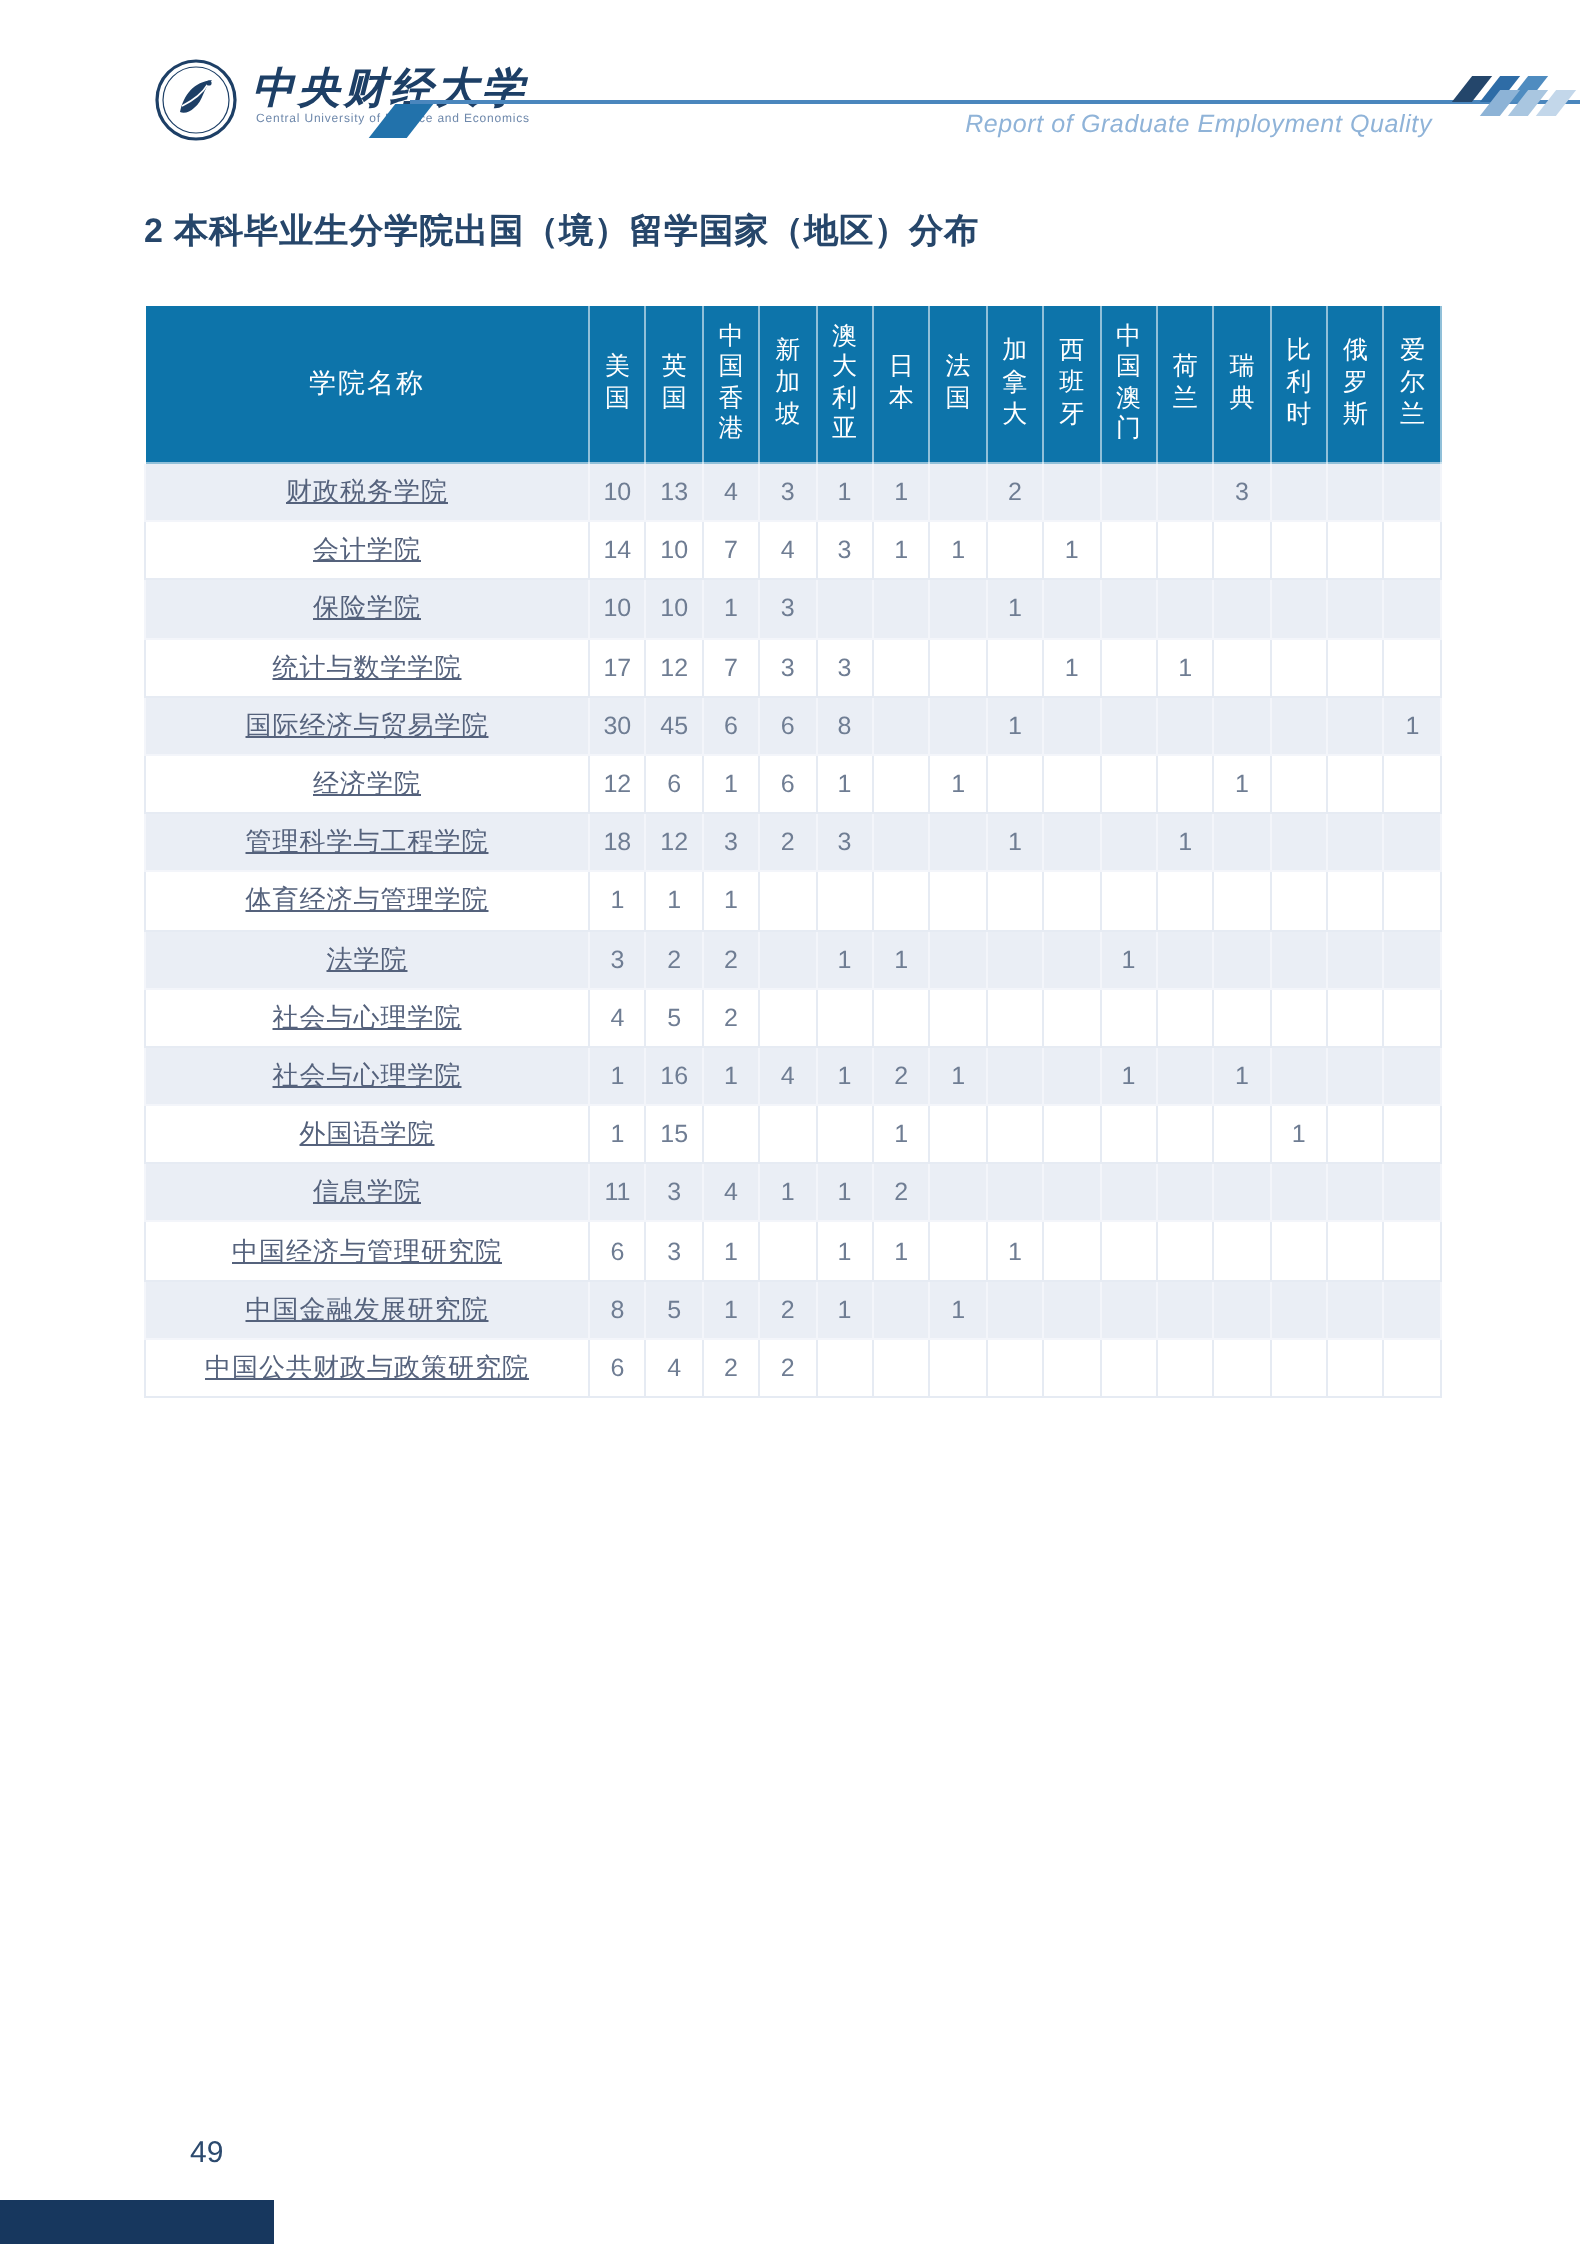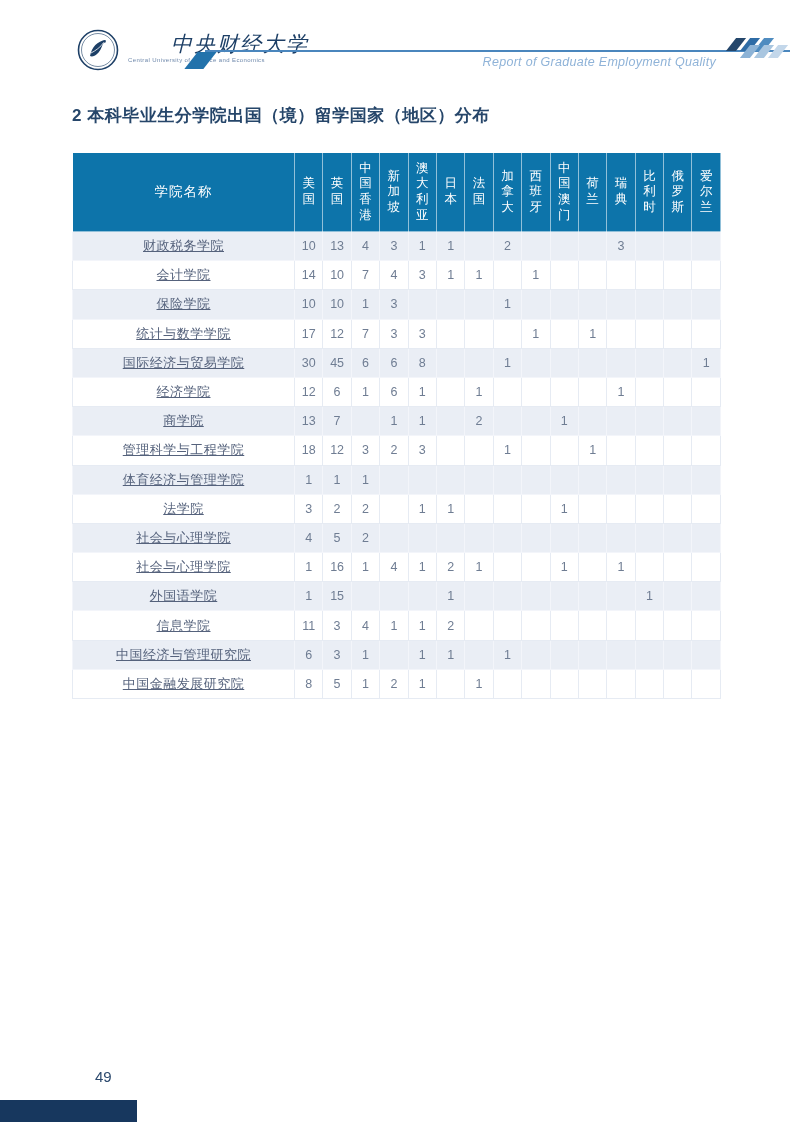--- a/index.html
+++ b/index.html
@@ -2,22 +2,22 @@
 <html><head>
 <meta charset="utf-8">
 <style>
   html,body{margin:0;padding:0;background:#ffffff;}
   .page{position:relative;width:793px;height:1122px;background:#ffffff;overflow:hidden;
         font-family:"Liberation Sans","DejaVu Sans",sans-serif;}
 
   
   .banner{position:absolute;left:0;top:0;width:793px;height:90px;}
   .seal{position:absolute;left:77px;top:29px;width:42px;height:42px;}
-  .uni-name{position:absolute;left:126px;top:30px;font-size:21px;font-weight:normal;
-            color:#1d3f66;letter-spacing:2px;font-style:italic;margin-left:45px;}
+  .uni-name{position:absolute;left:126px;top:30px;font-size:21px;font-weight:bold;
+            color:#1d3f66;letter-spacing:2px;font-style:italic;}
   .uni-sub{position:absolute;left:128px;top:57px;font-size:6px;color:#6e88ab;letter-spacing:.4px;}
   .hline{position:absolute;left:205px;top:50px;width:585px;height:2px;background:#4a86bd;}
   .pgram{position:absolute;left:191px;top:52px;width:19px;height:17px;background:#2272ab;
          transform:skewX(-38deg);}
   .slash{position:absolute;width:10px;height:13px;transform:skewX(-38deg);}
   .s1{left:731px;top:38px;background:#24466b;}
   .s2{left:745px;top:38px;background:#2e6ca6;}
   .s3{left:759px;top:38px;background:#4f8cc0;}
   .s4{left:745px;top:45px;background:#8db3d6;}
   .s5{left:759px;top:45px;background:#a9c6e0;}
@@ -221,38 +221,20 @@
             <td></td>
             <td></td>
             <td></td>
             <td></td>
             <td>1</td>
             <td></td>
             <td></td>
             <td></td>
           </tr>
           <tr>
-            <td class="name-cell">商学院</td>
-            <td>13</td>
-            <td>7</td>
-            <td></td>
-            <td>1</td>
-            <td>1</td>
-            <td></td>
-            <td>2</td>
-            <td></td>
-            <td></td>
-            <td>1</td>
-            <td></td>
-            <td></td>
-            <td></td>
-            <td></td>
-            <td></td>
-          </tr>
-          <tr>
             <td class="name-cell">管理科学与工程学院</td>
             <td>18</td>
             <td>12</td>
             <td>3</td>
             <td>2</td>
             <td>3</td>
             <td></td>
             <td></td>
             <td>1</td>
             <td></td>
@@ -400,20 +382,38 @@
             <td>1</td>
             <td></td>
             <td></td>
             <td></td>
             <td></td>
             <td></td>
             <td></td>
             <td></td>
             <td></td>
           </tr>
+          <tr>
+            <td class="name-cell">中国公共财政与政策研究院</td>
+            <td>6</td>
+            <td>4</td>
+            <td>2</td>
+            <td>2</td>
+            <td></td>
+            <td></td>
+            <td></td>
+            <td></td>
+            <td></td>
+            <td></td>
+            <td></td>
+            <td></td>
+            <td></td>
+            <td></td>
+            <td></td>
+          </tr>
         </tbody>
     </table>
   </div>
 
   <div class="page-num">49</div>
   <div class="footer-bar"></div>
 
 </div>
 
 </body></html>

